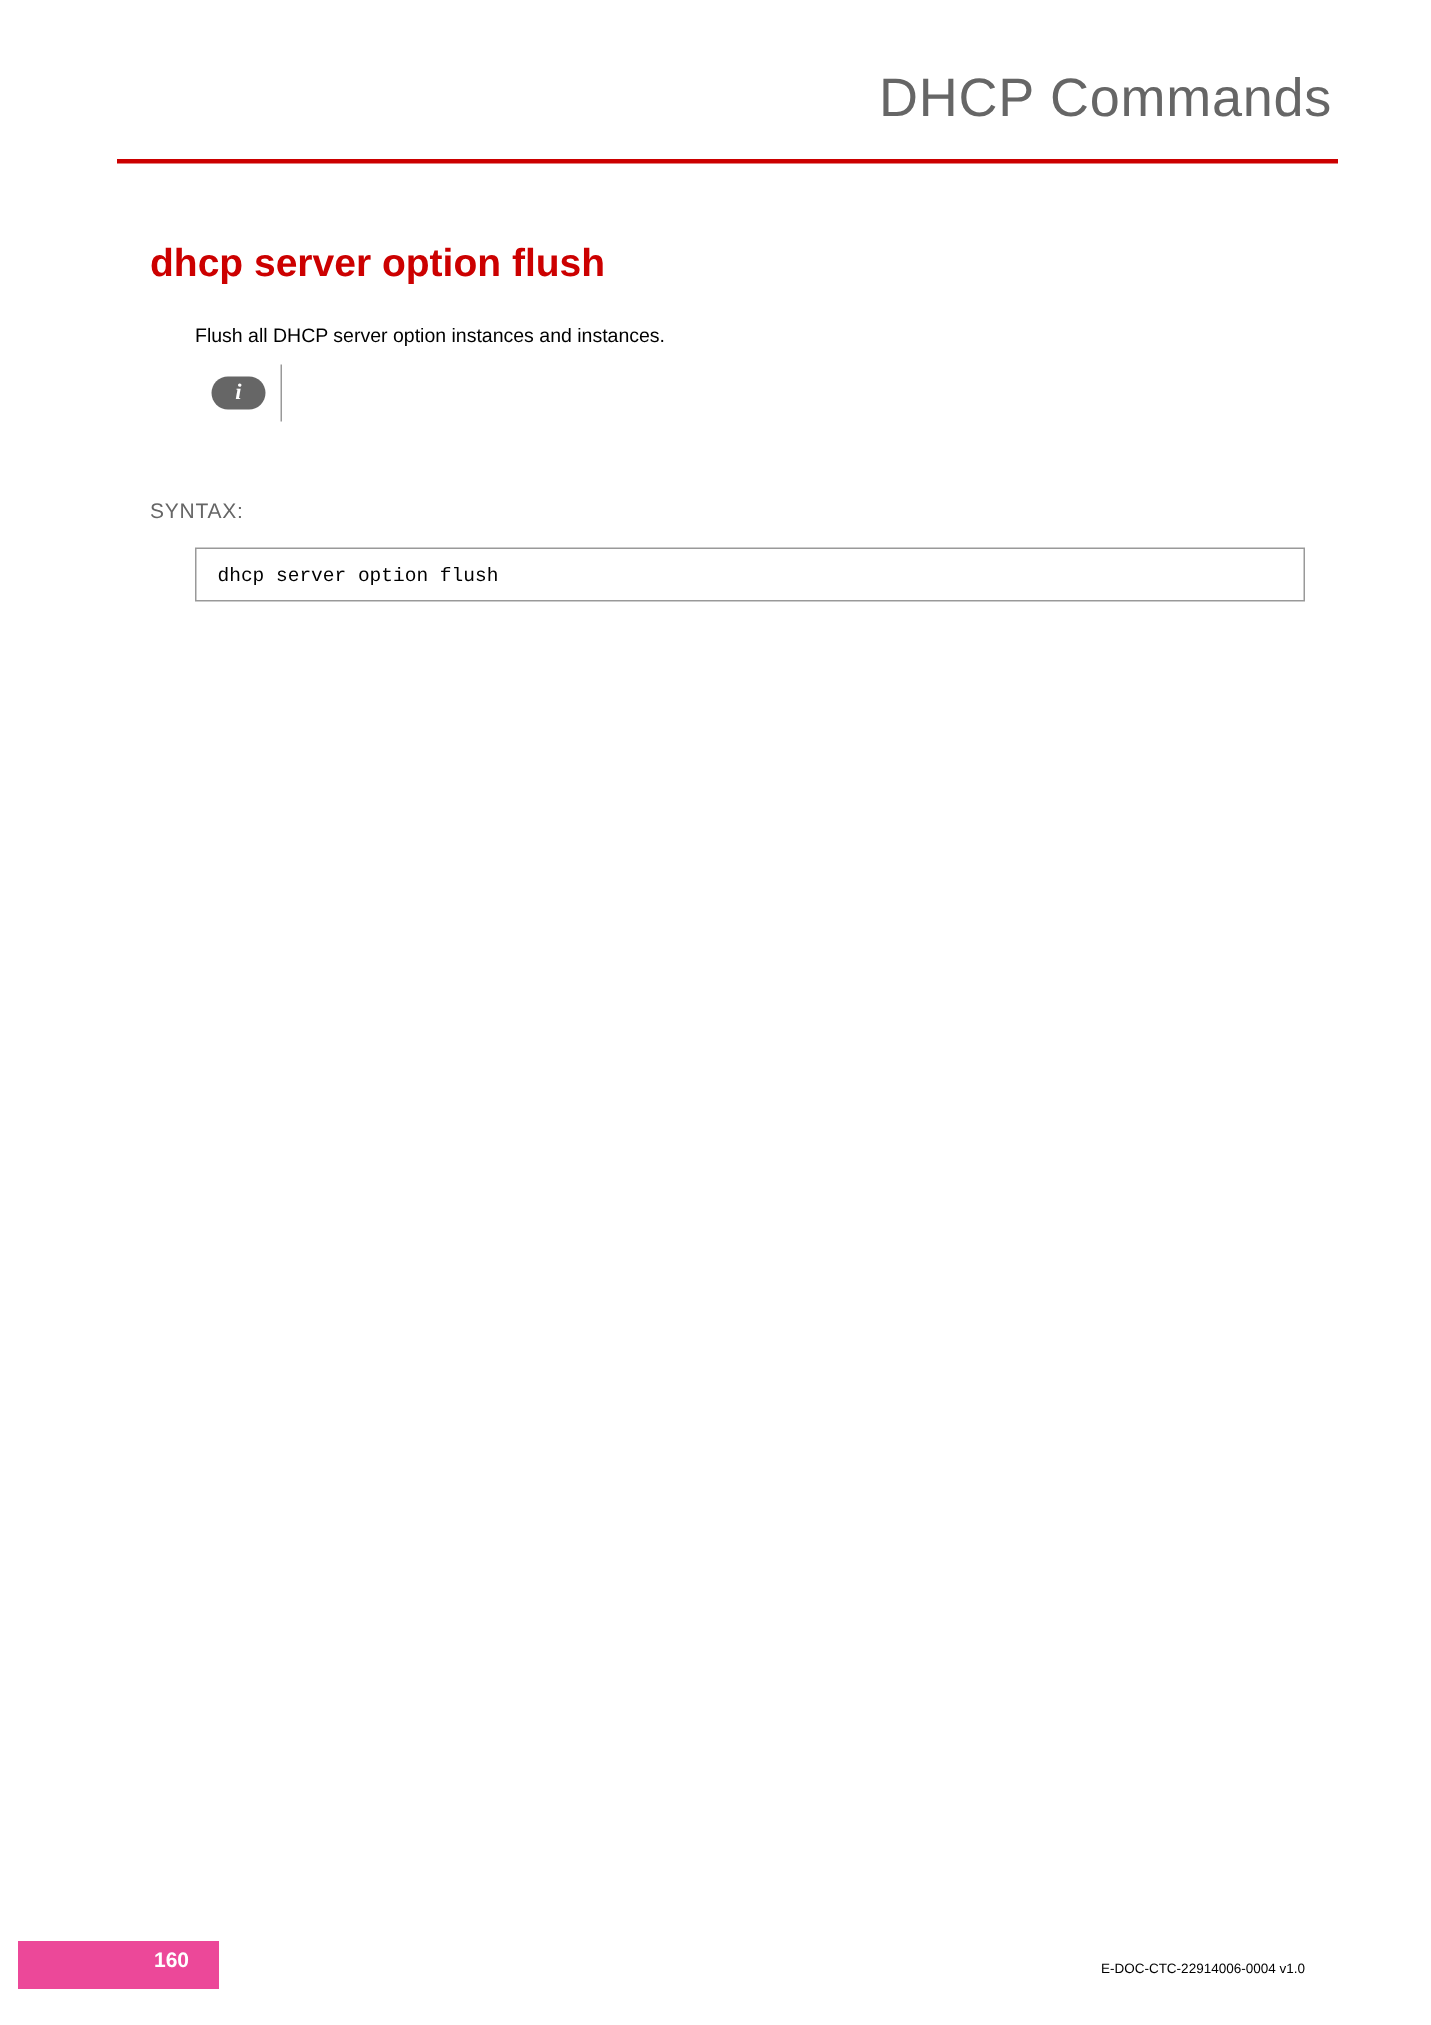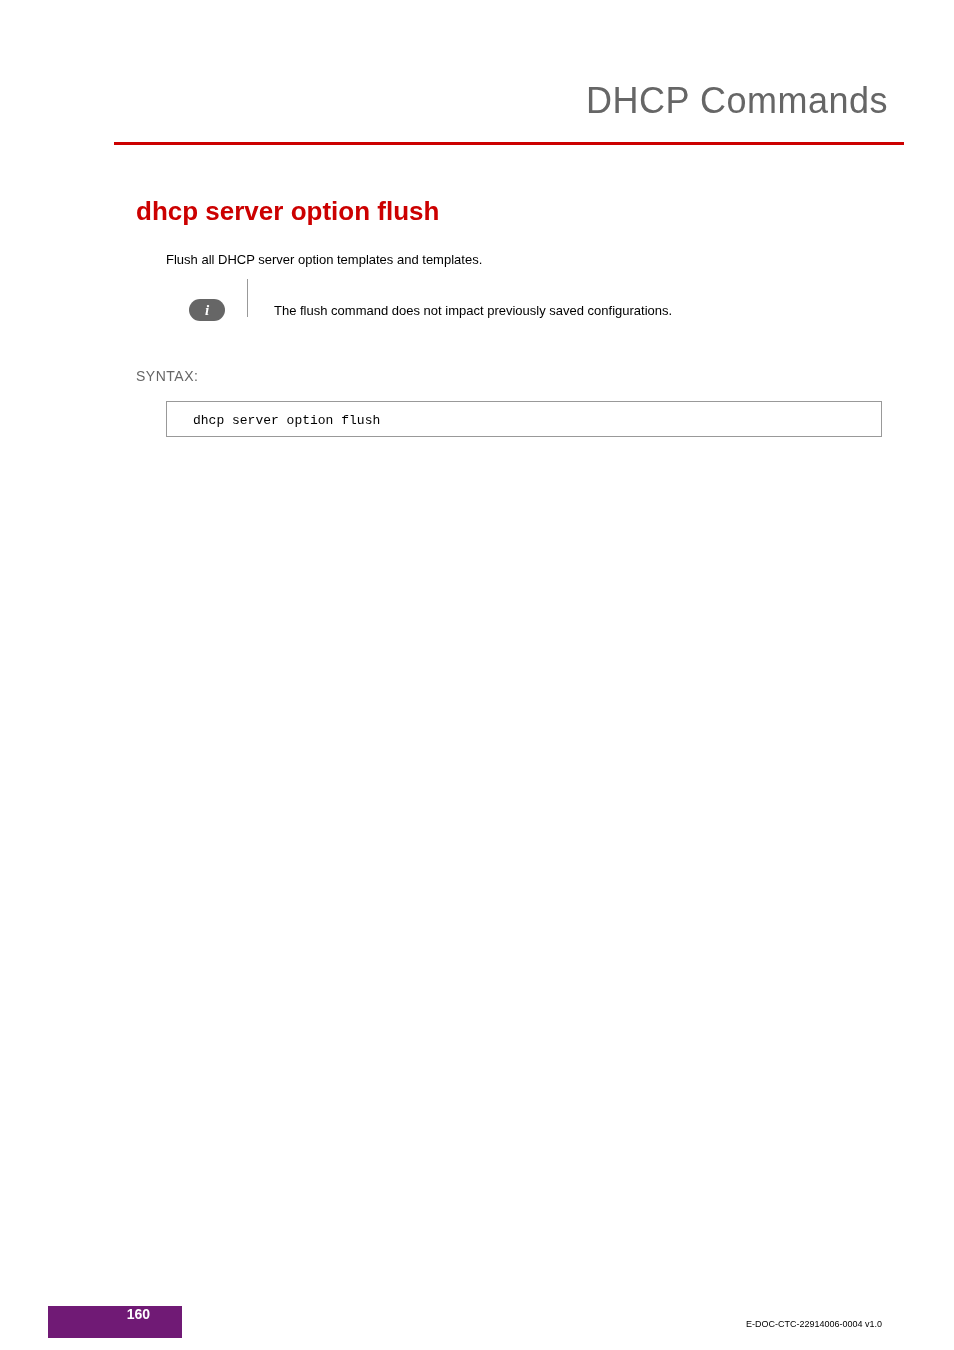--- a/index.html
+++ b/index.html
@@ -1,16 +1,16 @@
 <!DOCTYPE html>
 <html><head>
   <meta charset="utf-8">
   <style>
     * {
-      margin: 16px;
+      margin: 4px;
       padding: 0;
       box-sizing: border-box;
     }
     body {
       font-family: Arial, Helvetica, sans-serif;
       background: #ffffff;
       width: 954px;
       height: 1350px;
       position: relative;
     }
@@ -106,23 +106,23 @@
       font-family: "Courier New", Courier, monospace;
       font-size: 13px;
       color: #000000;
     }
     .footer-box {
       position: absolute;
       bottom: 28px;
       left: 0;
       width: 134px;
       height: 32px;
-      background: #701a75;
+      background: #ec4899;
       display: flex;
-      align-items: flex-end;
+      align-items: flex-start;
       justify-content: flex-end;
       padding-right: 16px;
       padding-left: 26px;
     }
     .page-number {
       color: #ffffff;
       font-weight: bold;
       font-size: 14px;
     }
     .footer-docid {
@@ -136,26 +136,25 @@
 </head>
 <body>
 
 <div class="header">
   <span class="header-title">DHCP Commands</span>
 </div>
 <div class="header-rule"></div>
 
 <div class="command-title">dhcp server option flush</div>
 
-<div class="description">Flush all DHCP server option templates and templates.</div>
+<div class="description">Flush all DHCP server option instances and instances.</div>
 
 <div class="info-row">
   <div class="info-icon">i</div>
   <div class="info-divider"></div>
-  <div class="info-text">The flush command does not impact previously saved configurations.</div>
 </div>
 
 <div class="syntax-label">SYNTAX:</div>
 
 <div class="syntax-box">
   <span class="syntax-code">dhcp server option flush</span>
 </div>
 
 <div class="footer-box">
   <span class="page-number">160</span>

